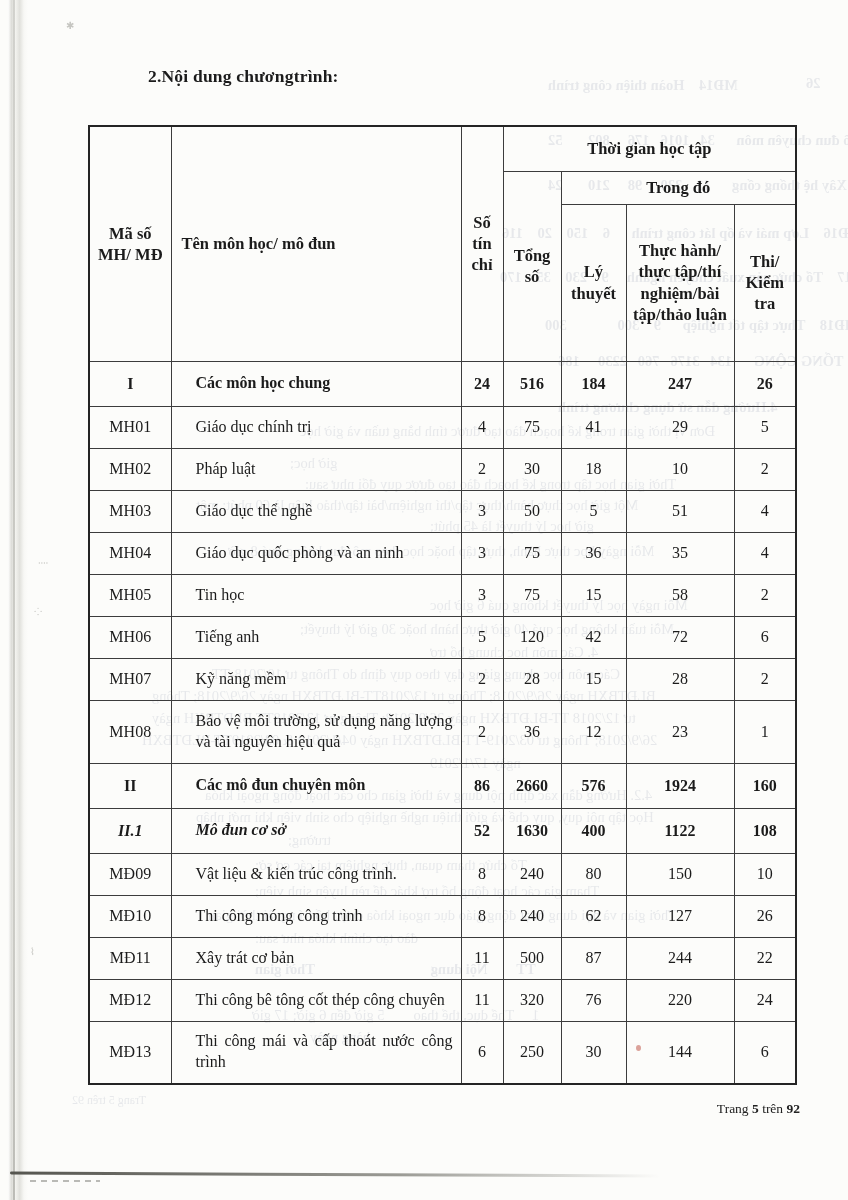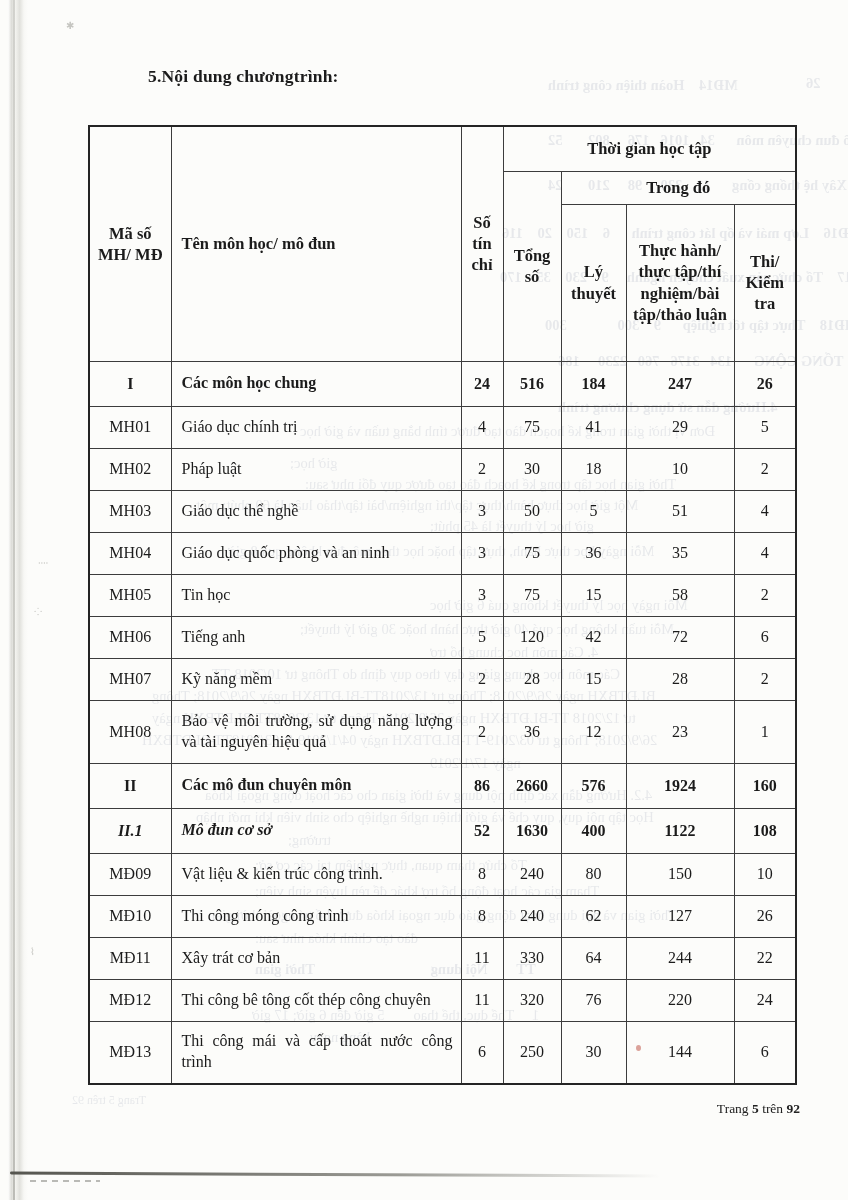--- a/index.html
+++ b/index.html
@@ -74,21 +74,21 @@
   .row-h1{height:45px;}
   .row-h2{height:33px;}
   .row-h3{height:157px;}
   .curriculum tbody tr{height:42px;}
   .curriculum tbody tr.section{height:45px;}
   .curriculum tbody tr.section td{font-weight:bold;}
   .curriculum tbody tr.italic td{font-style:italic;}
   .curriculum tbody tr.italic td.num{font-style:normal;}
   .curriculum tbody tr.tall{height:63px;}
   .curriculum td.name-cell{
-    text-align:left;padding-left:10px;padding-right:8px;line-height:1.3;
+    text-align:left;padding-left:24px;padding-right:8px;line-height:1.3;
   }
   .curriculum tbody tr.tall td.name-cell{text-align:justify;}
   .footer{
     position:absolute;left:0;top:1101px;width:800px;
     text-align:right;font-size:13.5px;color:#222;
   }
   .footer .bold{font-weight:bold;}
 </style>
 </head>
 <body>
@@ -135,21 +135,21 @@
       <div class="bleed b" style="left: 255px; top: 962px;">TT        Nội dung                                Thời gian</div>
       <div class="bleed" style="left: 252px; top: 1008px;">1     Thể dục, thể thao        5 giờ đến 6 giờ; 17 giờ</div>
       <div class="bleed" style="left: 310px; top: 1030px;">hàng ngày</div>
       <div class="bleed" style="left: 72px; top: 1094px; font-size: 12px;">Trang 5 trên 92</div>
       <div class="mark" style="left: 66px; top: 20px;">✱</div>
       <div class="mark" style="left: 36px; top: 552px;">᠁</div>
       <div class="mark" style="left: 34px; top: 604px;">⁘</div>
       <div class="mark" style="left: 30px; top: 946px;">⌇</div>
     </div>
 
-  <div class="doc-title">5.Nội dung chươngtrình:</div>
+  <div class="doc-title">2.Nội dung chươngtrình:</div>
 
   <table class="curriculum">
     <colgroup>
       <col style="width:82px">
       <col style="width:290px">
       <col style="width:42px">
       <col style="width:58px">
       <col style="width:65px">
       <col style="width:108px">
       <col style="width:62px">
@@ -286,22 +286,22 @@
           <td class="num">8</td>
           <td class="num">240</td>
           <td class="num">62</td>
           <td class="num">127</td>
           <td class="num">26</td>
         </tr>
         <tr>
           <td>MĐ11</td>
           <td class="name-cell">Xây trát cơ bản</td>
           <td class="num">11</td>
-          <td class="num">330</td>
-          <td class="num">64</td>
+          <td class="num">500</td>
+          <td class="num">87</td>
           <td class="num">244</td>
           <td class="num">22</td>
         </tr>
         <tr>
           <td>MĐ12</td>
           <td class="name-cell">Thi công bê tông cốt thép công chuyên</td>
           <td class="num">11</td>
           <td class="num">320</td>
           <td class="num">76</td>
           <td class="num">220</td>

